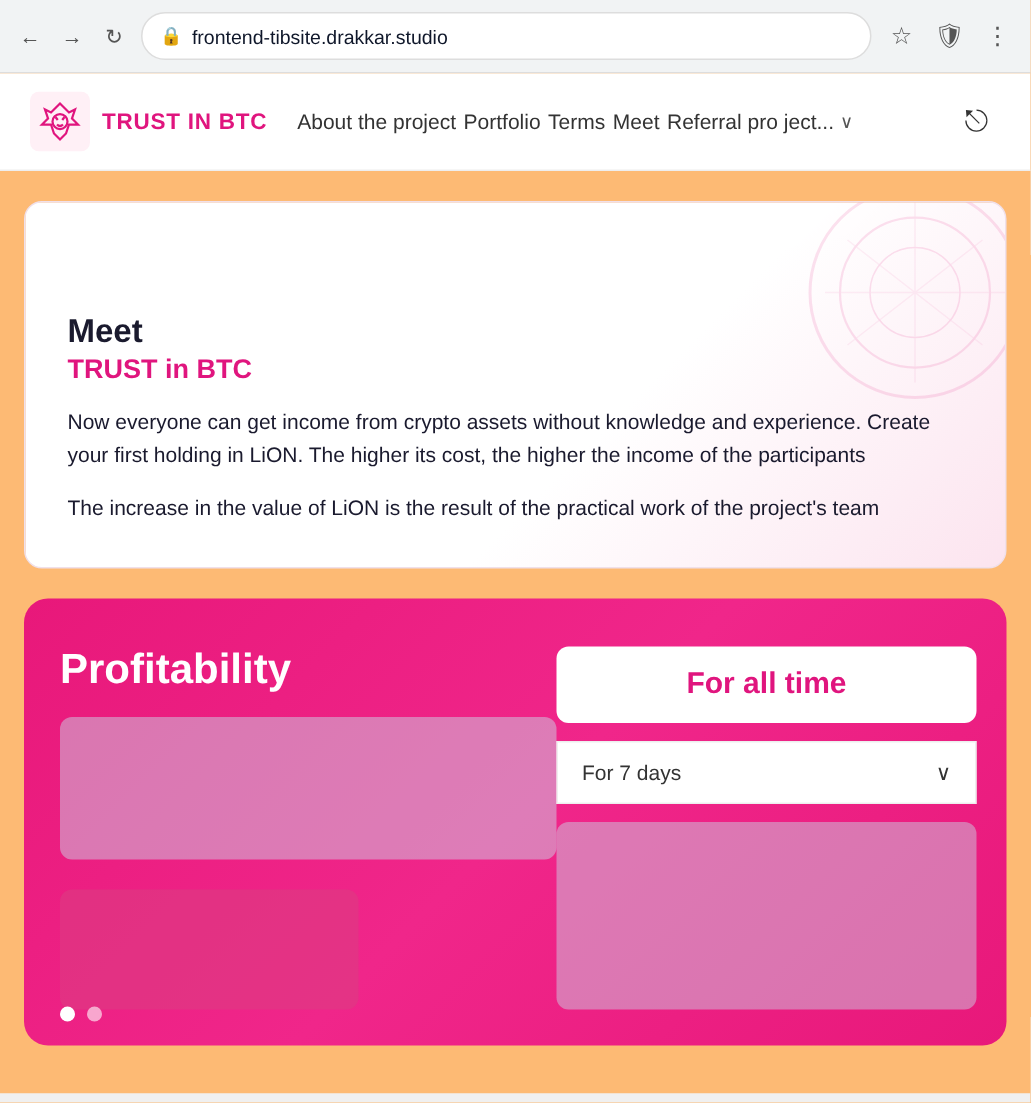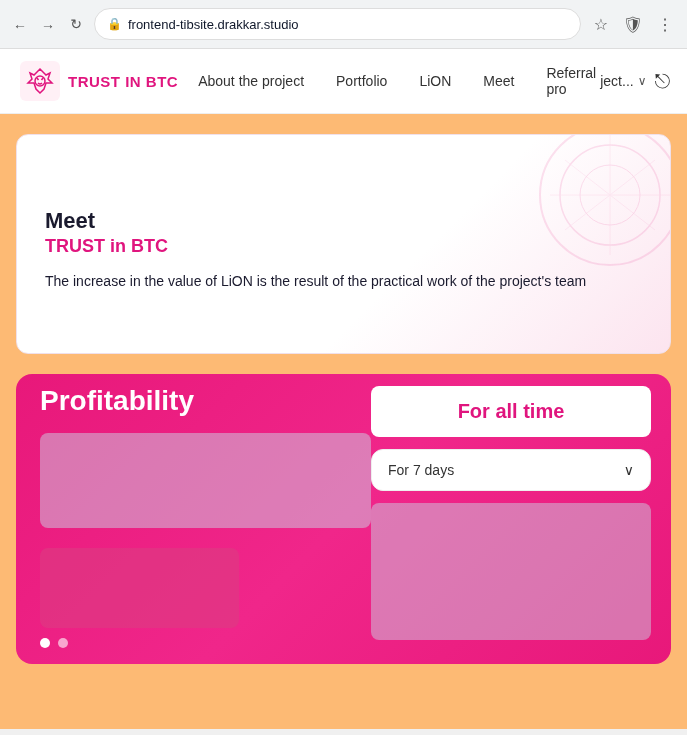--- a/index.html
+++ b/index.html
@@ -95,21 +95,21 @@
     .logo-text {
       font-size: 15px;
       font-weight: 700;
       color: #e0157e;
       letter-spacing: 0.5px;
       white-space: nowrap;
     }
     .nav-links {
       display: flex;
       align-items: center;
-      gap: 32px;
+      gap: 5px;
       flex: 1;
     }
     .nav-link {
       font-size: 14px;
       color: #333;
       text-decoration: none;
       white-space: nowrap;
       cursor: pointer;
     }
     .nav-more {
@@ -177,21 +177,21 @@
       color: #1a1a2e;
       line-height: 1.55;
       max-width: 560px;
     }
 
     
     .profitability-section {
       margin: 10px 16px 20px;
       background: linear-gradient(135deg, #e8187a 0%, #f0268a 50%, #e8187a 100%);
       border-radius: 16px;
-      padding: 12px 20px 24px 24px;
+      padding: 32px 20px 24px 24px;
       display: flex;
       min-height: 290px;
       position: relative;
       overflow: hidden;
     }
     .profit-left {
       flex: 1;
       display: flex;
       flex-direction: column;
       gap: 16px;
@@ -229,21 +229,21 @@
       border-radius: 8px;
       padding: 14px 20px;
       font-size: 20px;
       font-weight: 600;
       color: #e0157e;
       cursor: pointer;
       text-align: center;
     }
     .profit-dropdown {
       background: white;
-      border-radius: 12px;
+      border-radius: 0;
       padding: 12px 16px;
       display: flex;
       align-items: flex-start;
       justify-content: space-between;
       cursor: pointer;
       border: 1px solid #eee;
     }
     .profit-dropdown-label {
       font-size: 14px;
       color: #333;
@@ -310,41 +310,42 @@
           <circle cx="20" cy="20" r="5"></circle>
           <path d="M17 17 L18.5 19 M23 17 L21.5 19"></path>
           <path d="M18 22 Q20 24 22 22"></path>
         </g>
       </svg>
       <span class="logo-text">TRUST IN BTC</span>
     </a>
     <nav class="nav-links">
       <a class="nav-link" href="#">About the project</a>
       <a class="nav-link" href="#">Portfolio</a>
-      <a class="nav-link" href="#">LiON</a>
+      <a class="nav-link" href="#">Terms</a>
       <a class="nav-link" href="#">Meet</a>
       <div class="nav-more">
         <span>Referral pro</span>
           <span>ject...</span>
         <span class="chevron">∨</span>
       </div>
     </nav>
     <div class="login-btn">⎋</div>
   </header>
 
   <section class="hero-section">
 
     <svg class="hero-bg-decor" viewBox="0 0 200 200" xmlns="http://www.w3.org/2000/svg">
       <circle cx="120" cy="80" r="70" stroke="#e0157e" stroke-width="2" fill="none"></circle>
       <circle cx="120" cy="80" r="50" stroke="#e0157e" stroke-width="1.5" fill="none"></circle>
       <circle cx="120" cy="80" r="30" stroke="#e0157e" stroke-width="1" fill="none"></circle>
       <path d="M60 80 L180 80 M120 20 L120 140 M75 45 L165 115 M75 115 L165 45" stroke="#e0157e" stroke-width="1" opacity="0.5"></path>
     </svg>
     <h2>Meet</h2>
     <div class="hero-brand">TRUST in BTC</div>
+    <p class="hero-desc">Now everyone can get income from crypto assets without knowledge and experience. Create your first holding in LiON. The higher its cost, the higher the income of the participants</p>
     <p class="hero-desc2">The increase in the value of LiON is the result of the practical work of the project's team</p>
   </section>
 
   <section class="profitability-section">
     <div class="profit-left">
       <div class="profit-title">Profitability</div>
       <div class="profit-chart-placeholder"></div>
       <div class="profit-extra-block"></div>
     </div>
     <div class="profit-right">

